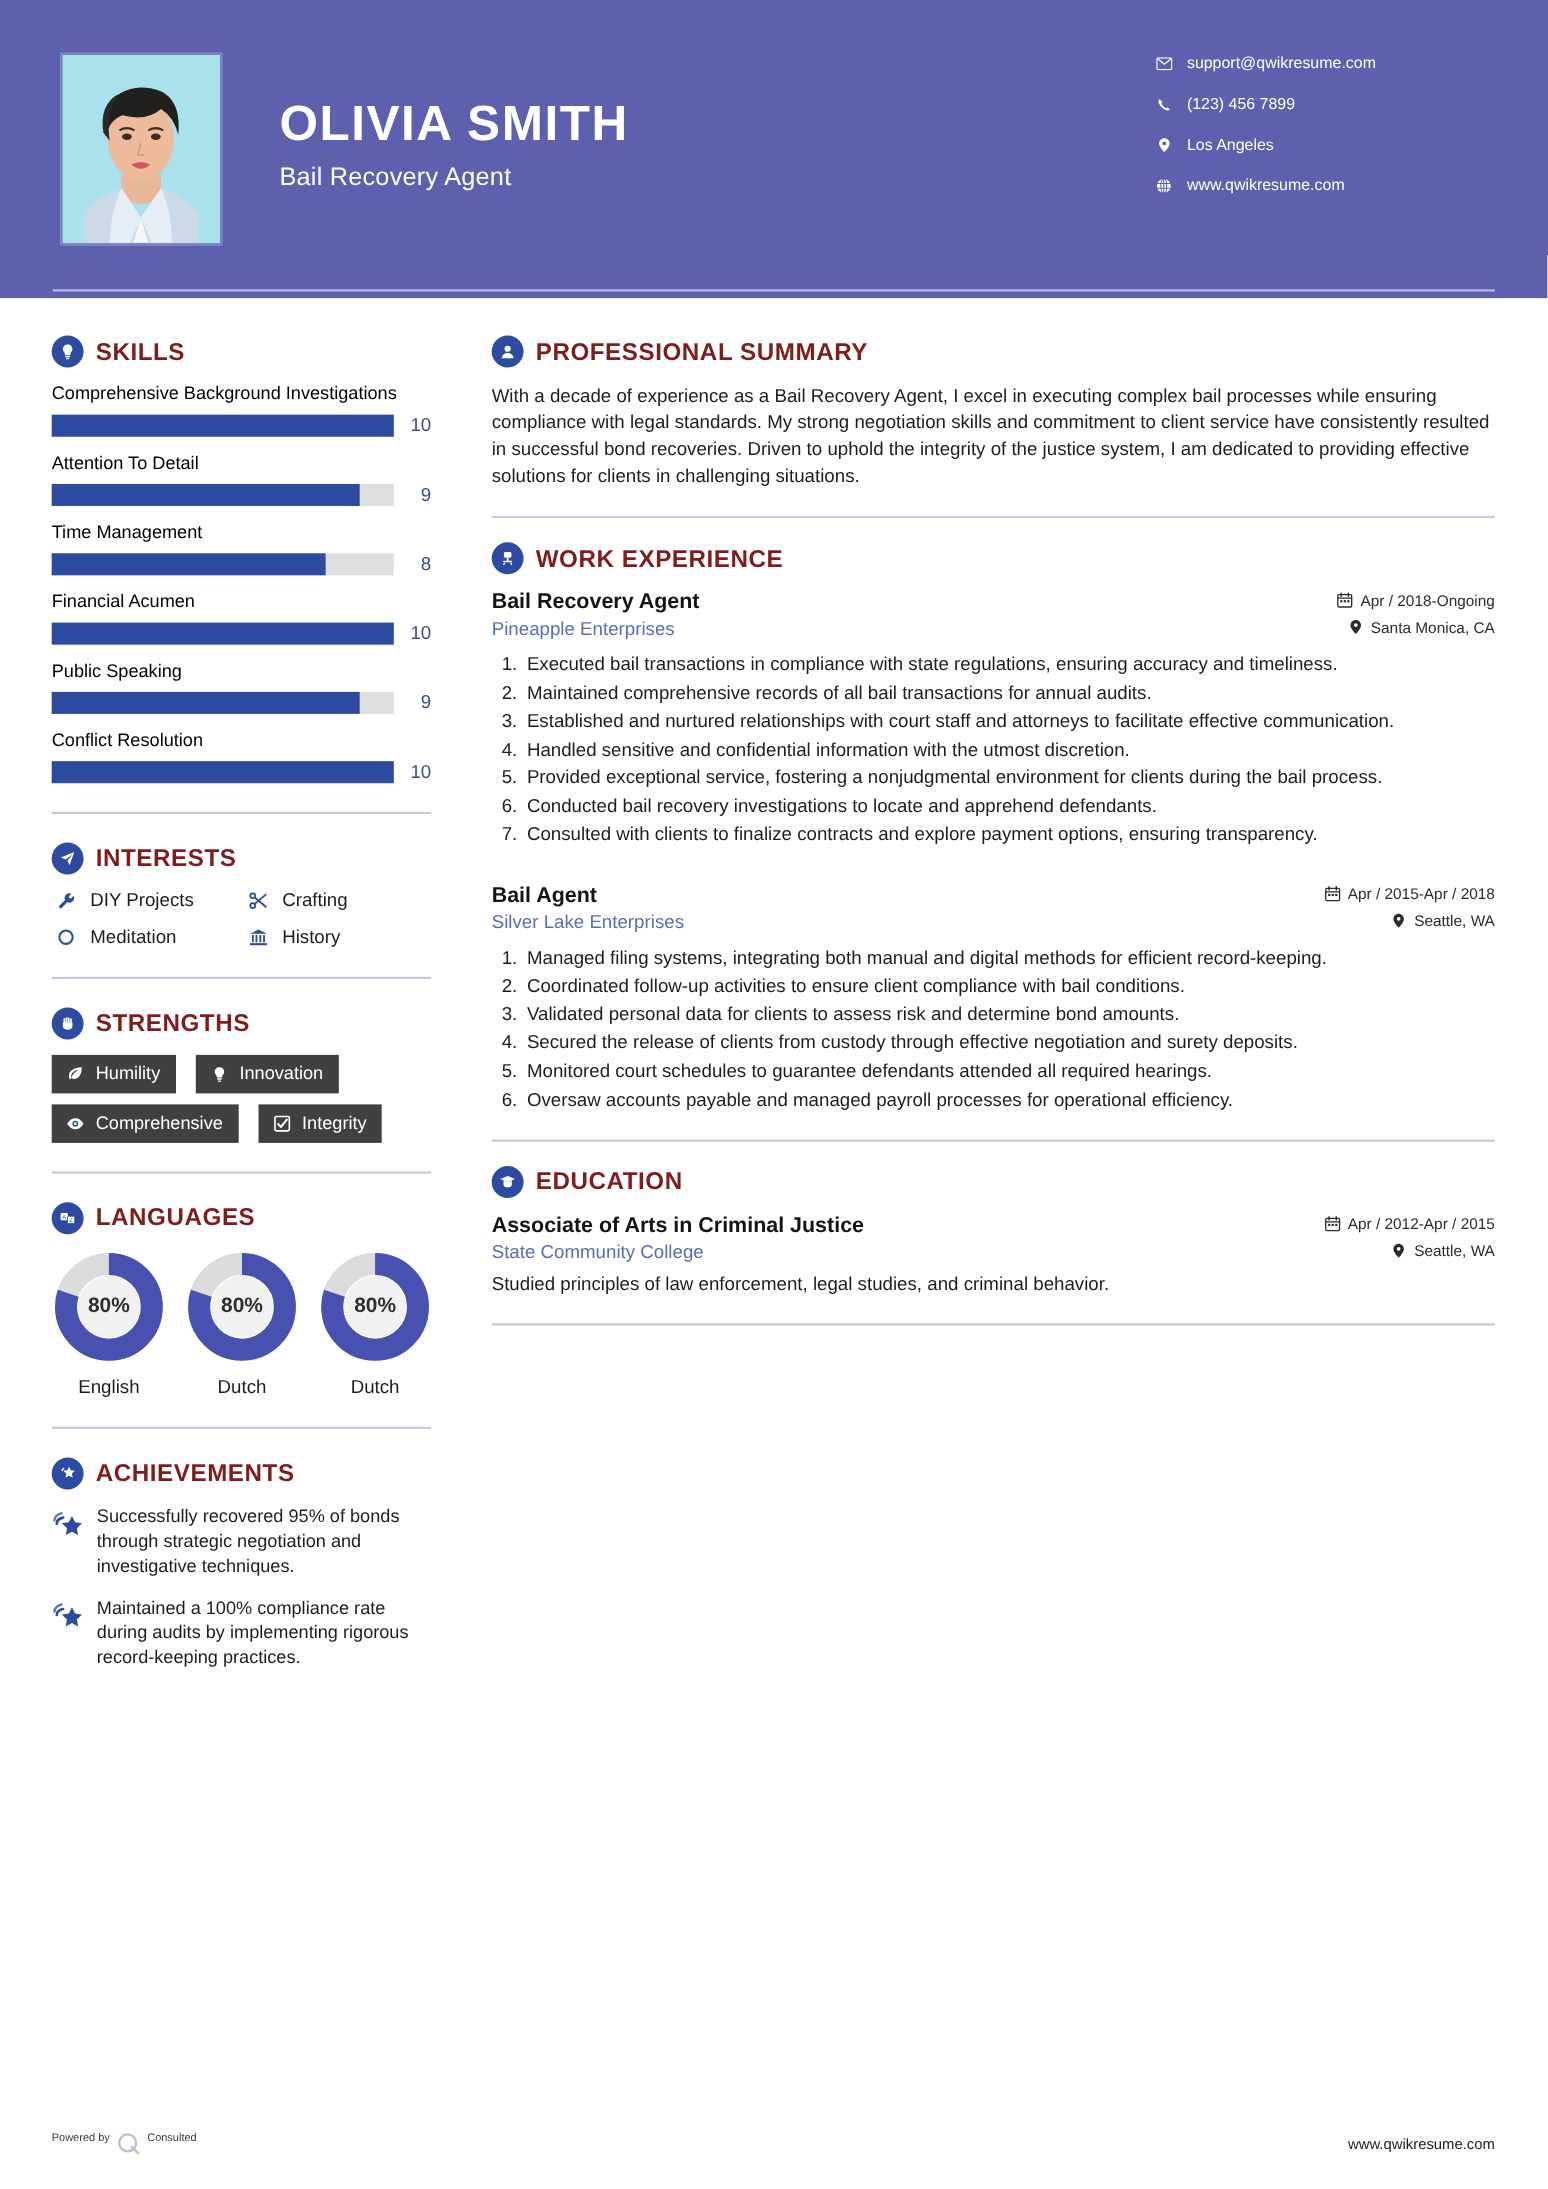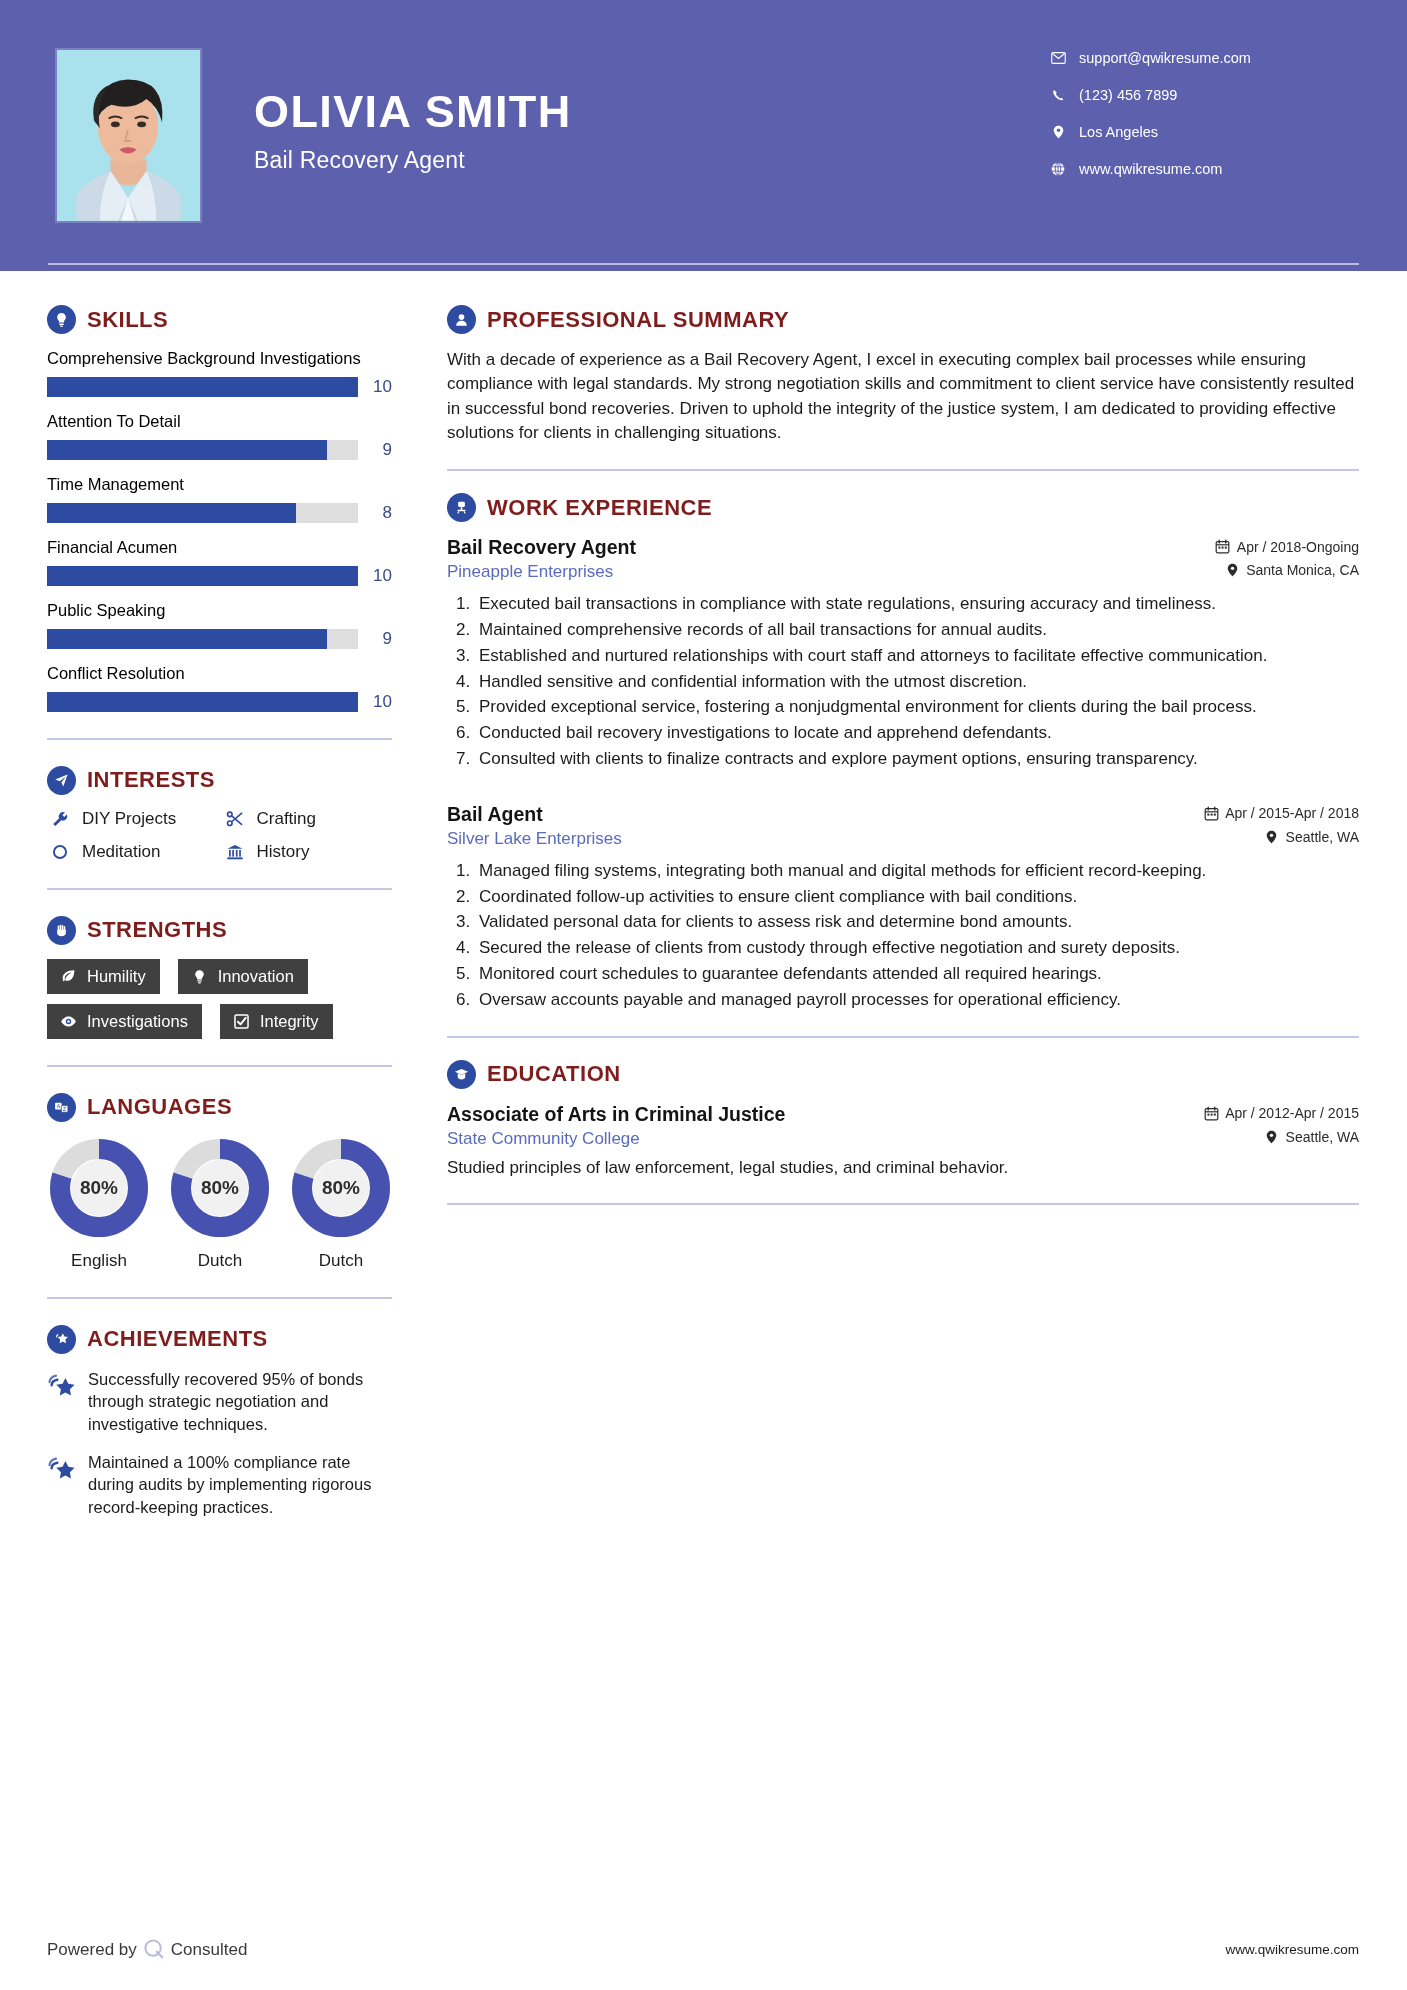--- a/index.html
+++ b/index.html
@@ -306,22 +306,22 @@
     left: 0; right: 0;
     bottom: 26px;
     height: 30px;
     padding: 0 48px 0 47px;
     display: flex;
     align-items: center;
     justify-content: space-between;
   }
   .powered {
     display: flex;
-    align-items: flex-end;
-    font-size: 17px;
+    align-items: flex-start;
+    font-size: 10px;
     color: #3a3a3a;
   }
   .powered .pb { margin: 0 6px; display:flex; align-items:center; }
   .footer-url {
     font-size: 13.5px;
     color: #1c1c1c;
   }
 </style>
 </head>
 <body>
@@ -565,21 +565,21 @@
                 <span>Innovation</span>
               </div>
               <div class="strength-chip">
                 <span class="si">
                   <svg width="17" height="17" viewBox="0 0 19 19" xmlns="http://www.w3.org/2000/svg">
                     <path d="M1.2 9.5 C3.6 5.6 6.4 3.9 9.5 3.9 C12.6 3.9 15.4 5.6 17.8 9.5 C15.4 13.4 12.6 15.1 9.5 15.1 C6.4 15.1 3.6 13.4 1.2 9.5 Z" fill="#fff"></path>
                     <circle cx="9.5" cy="9.5" r="3" fill="#2d4ba0"></circle>
                     <circle cx="9.5" cy="9.5" r="1.4" fill="#fff"></circle>
                   </svg>
                 </span>
-                <span>Investigations</span>
+                <span>Comprehensive</span>
               </div>
               <div class="strength-chip">
                 <span class="si">
                   <svg width="17" height="17" viewBox="0 0 19 19" xmlns="http://www.w3.org/2000/svg">
                     <rect x="2.2" y="2.2" width="14.6" height="14.6" rx="1.6" fill="none" stroke="#fff" stroke-width="1.7"></rect>
                     <path d="M5.4 9.8 L8.4 12.8 L14.2 5.4" stroke="#fff" stroke-width="2.1" fill="none" stroke-linecap="round" stroke-linejoin="round"></path>
                   </svg>
                 </span>
                 <span>Integrity</span>
               </div>

